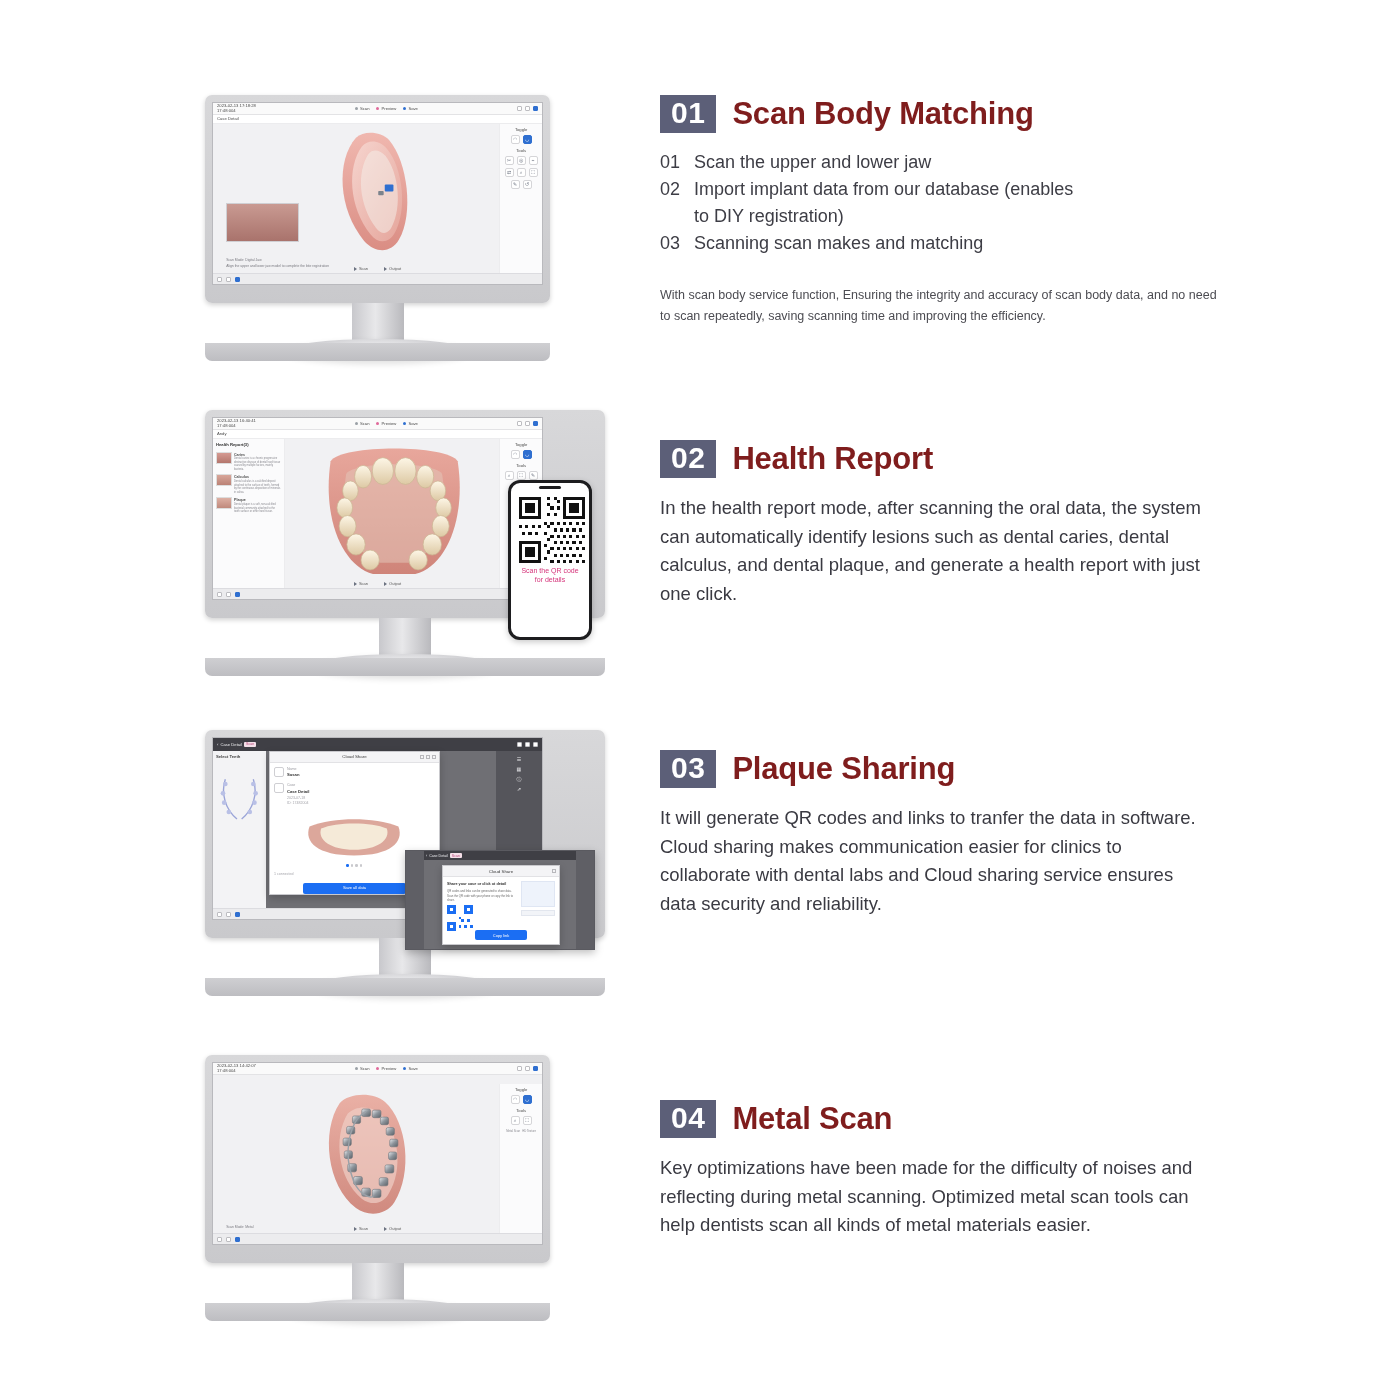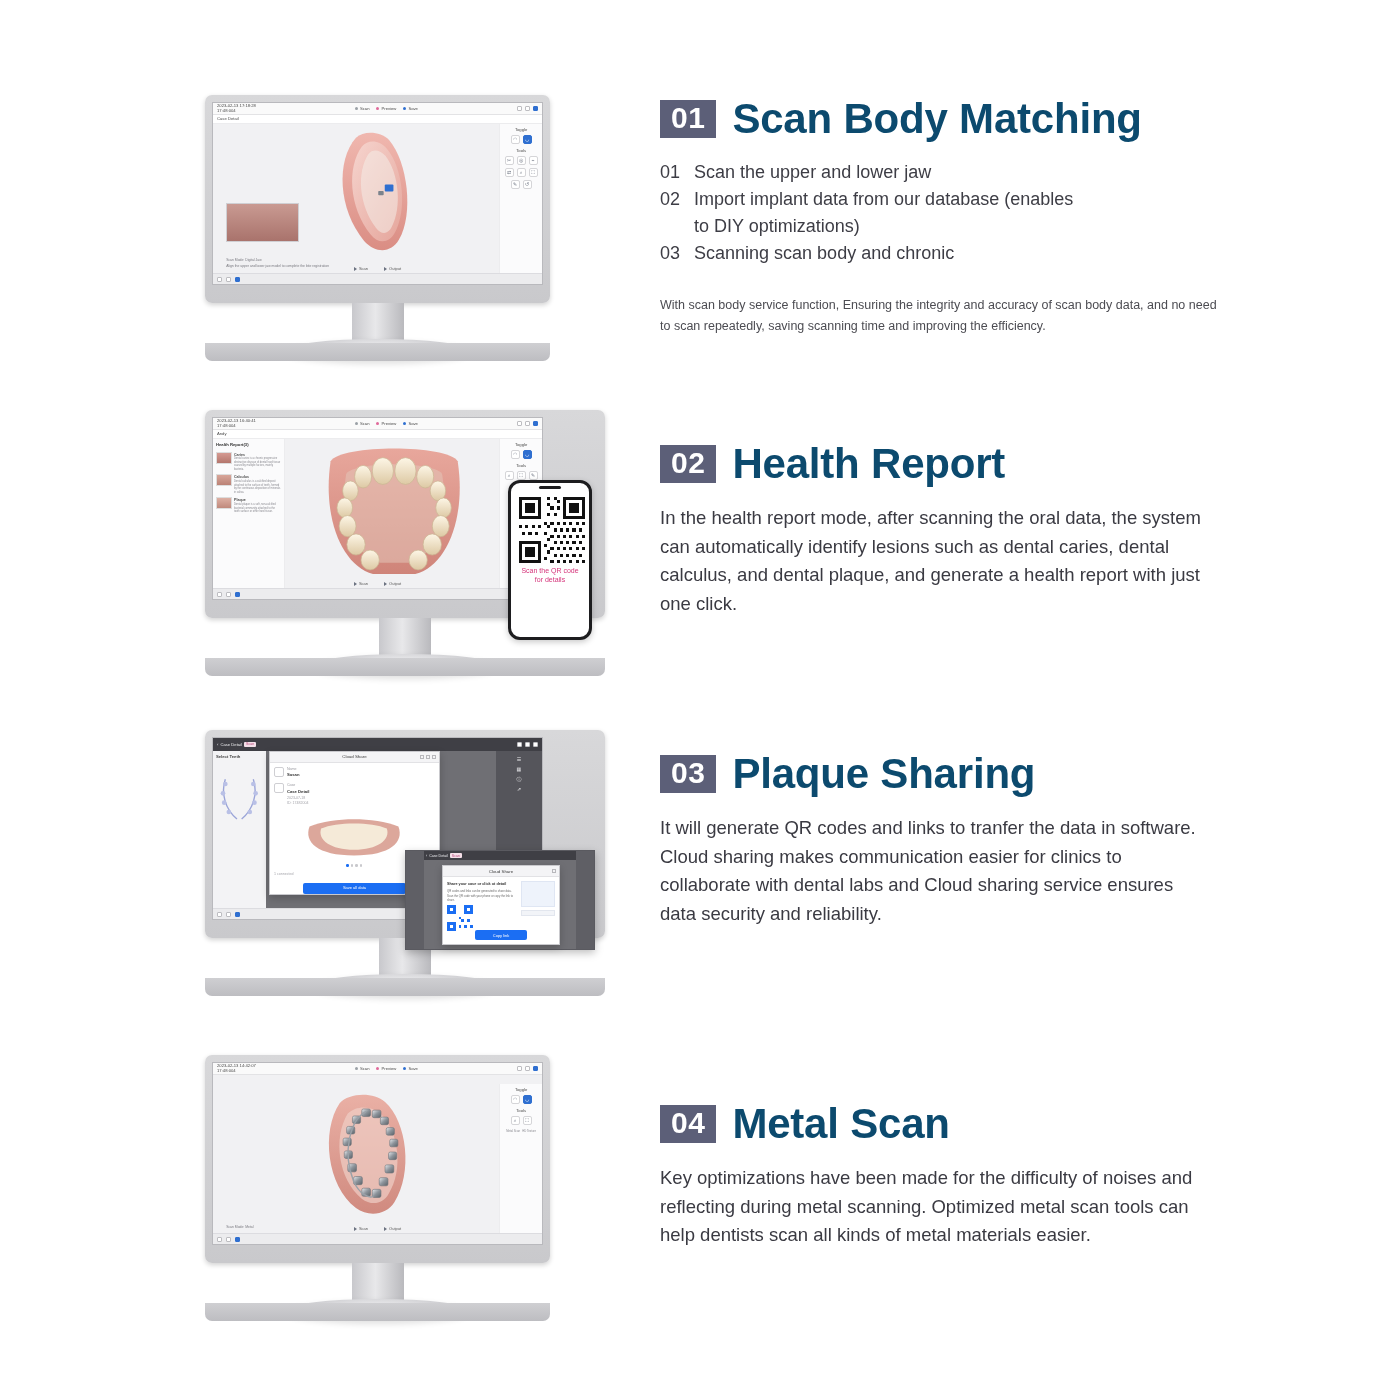--- a/index.html
+++ b/index.html
@@ -153,21 +153,21 @@
   
   .title-row { display:flex; align-items:center; gap:16px; }
   .num {
     font-size: 30px; font-weight: bold; color:#ffffff;
     background:#5c5f78;
     padding: 3px 11px 5px 11px;
     line-height:1;
     letter-spacing:0.5px;
   }
   h2 {
-    font-size: 42px; font-weight: bold; color:#0c4a6e; letter-spacing:-0.2px;
+    font-size: 31px; font-weight: bold; color:#7f1d1d; letter-spacing:-0.2px;
   }
   .lead { font-size:18px; color:#3d3d45; margin-top:18px; }
   ol.steps { list-style:none; margin-top:16px; }
   ol.steps li { font-size:18px; color:#3d3d45; line-height:1.5; display:flex; gap:14px; }
   ol.steps li .sn { color:#3d3d45; }
   .fine { font-size:12.5px; color:#4c4c52; line-height:1.65; margin-top:28px; max-width:560px; }
   .body-text { font-size:18.5px; color:#3a3a42; line-height:1.55; margin-top:16px; max-width:545px; }
 </style>
 </head>
 <body>
@@ -285,25 +285,25 @@
         <span class="num">01</span>
         <h2>Scan Body Matching</h2>
       </div>
       <ol class="steps">
         <li>
           <span class="sn">01</span>
           <span>Scan the upper and lower jaw</span>
         </li>
         <li style="max-width:430px;">
           <span class="sn">02</span>
-          <span>Import implant data from our database (enables to DIY optimizations)</span>
+          <span>Import implant data from our database (enables to DIY registration)</span>
         </li>
         <li>
           <span class="sn">03</span>
-          <span>Scanning scan body and chronic</span>
+          <span>Scanning scan makes and matching</span>
         </li>
       </ol>
       <p class="fine">With scan body service function, Ensuring the integrity and accuracy of scan body data, and no need to scan repeatedly, saving scanning time and improving the efficiency.</p>
     </div>
   </div>
 
   <div class="feature" style="left:205px; top:410px;">
     <div class="visual" style="width:400px;">
       <div class="monitor">
         <div class="bezel">

